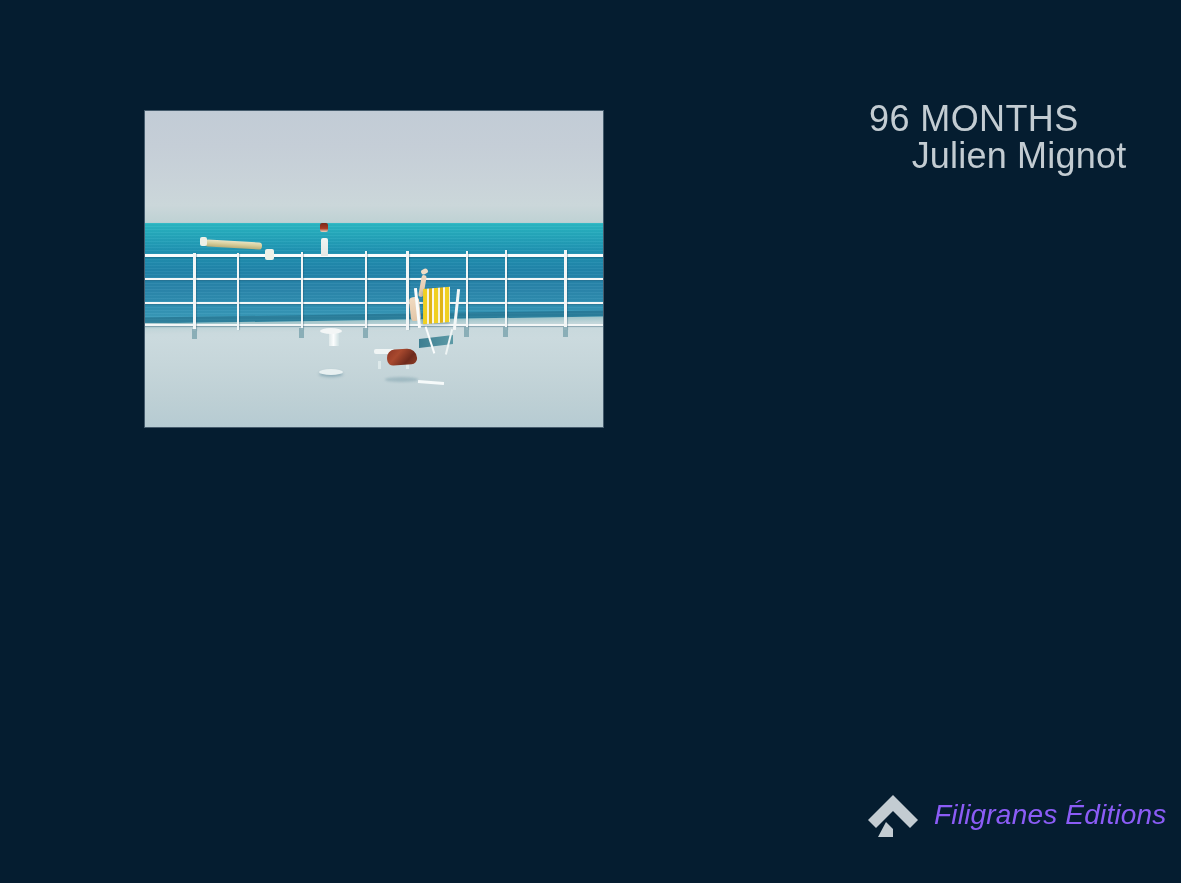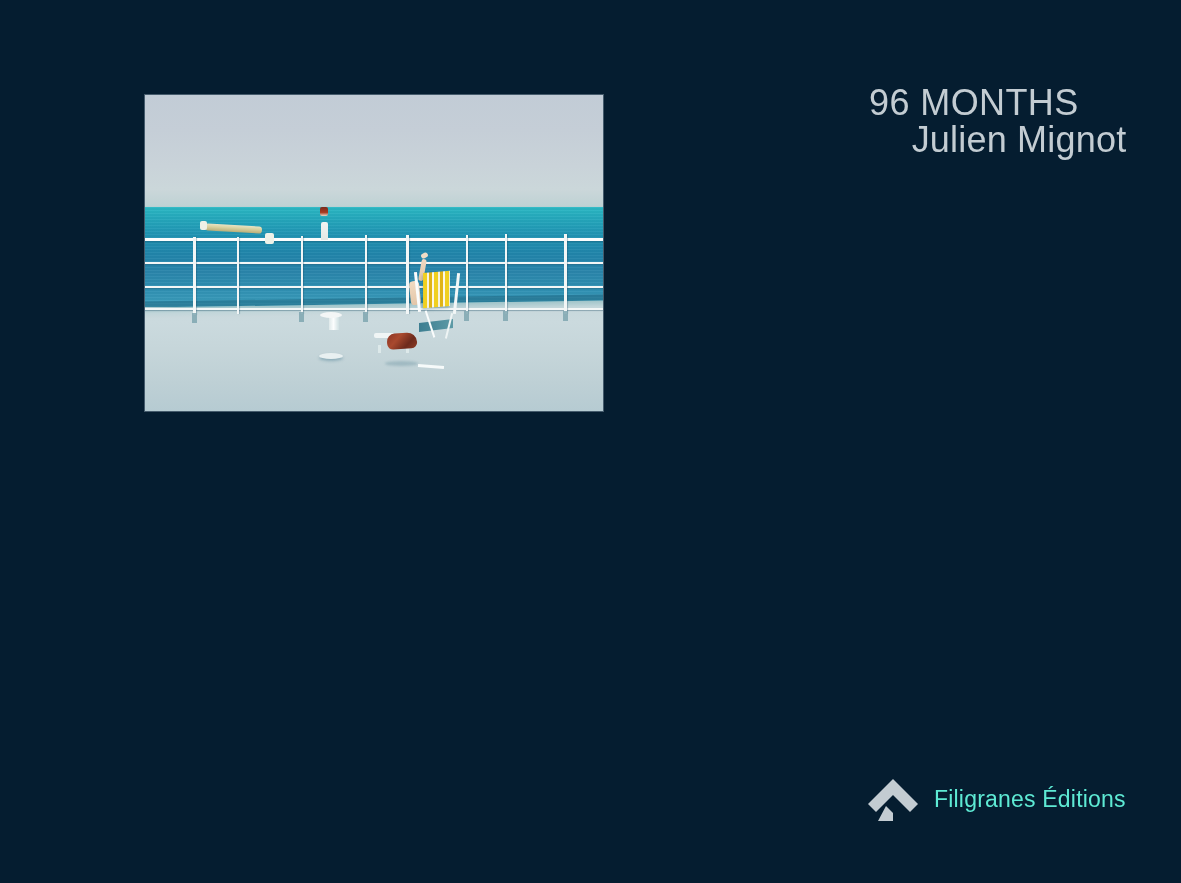--- a/index.html
+++ b/index.html
@@ -12,20 +12,21 @@
     overflow: hidden;
     font-family: "Liberation Sans", sans-serif;
     background: #051d30;
   }
 
   #cover {
     position: relative;
     width: 1181px;
     height: 867px;
     background: #051d30;
+    margin-top: 16px;
   }
 
   
   #photo-frame {
     position: absolute;
     left: 145px;
     top: 95px;
     width: 458px;
     height: 316px;
     overflow: hidden;
@@ -276,25 +277,26 @@
     top: 777px;
     display: flex;
     align-items: center;
   }
   #publisher-mark {
     width: 54px;
     height: 44px;
     flex: 0 0 auto;
   }
   #publisher-name {
-    color: #5eead4;
-    font-size: 23px;
+    color: #8b5cf6;
+    font-size: 28px;
     letter-spacing: 0.2px;
     margin-left: 14px;
     white-space: nowrap;
+    font-style: italic;
   }
 </style>
 </head>
 <body>
 
 <div id="cover">
 
   <div id="photo-frame">
 
     <div class="photo-layer sky"></div>

